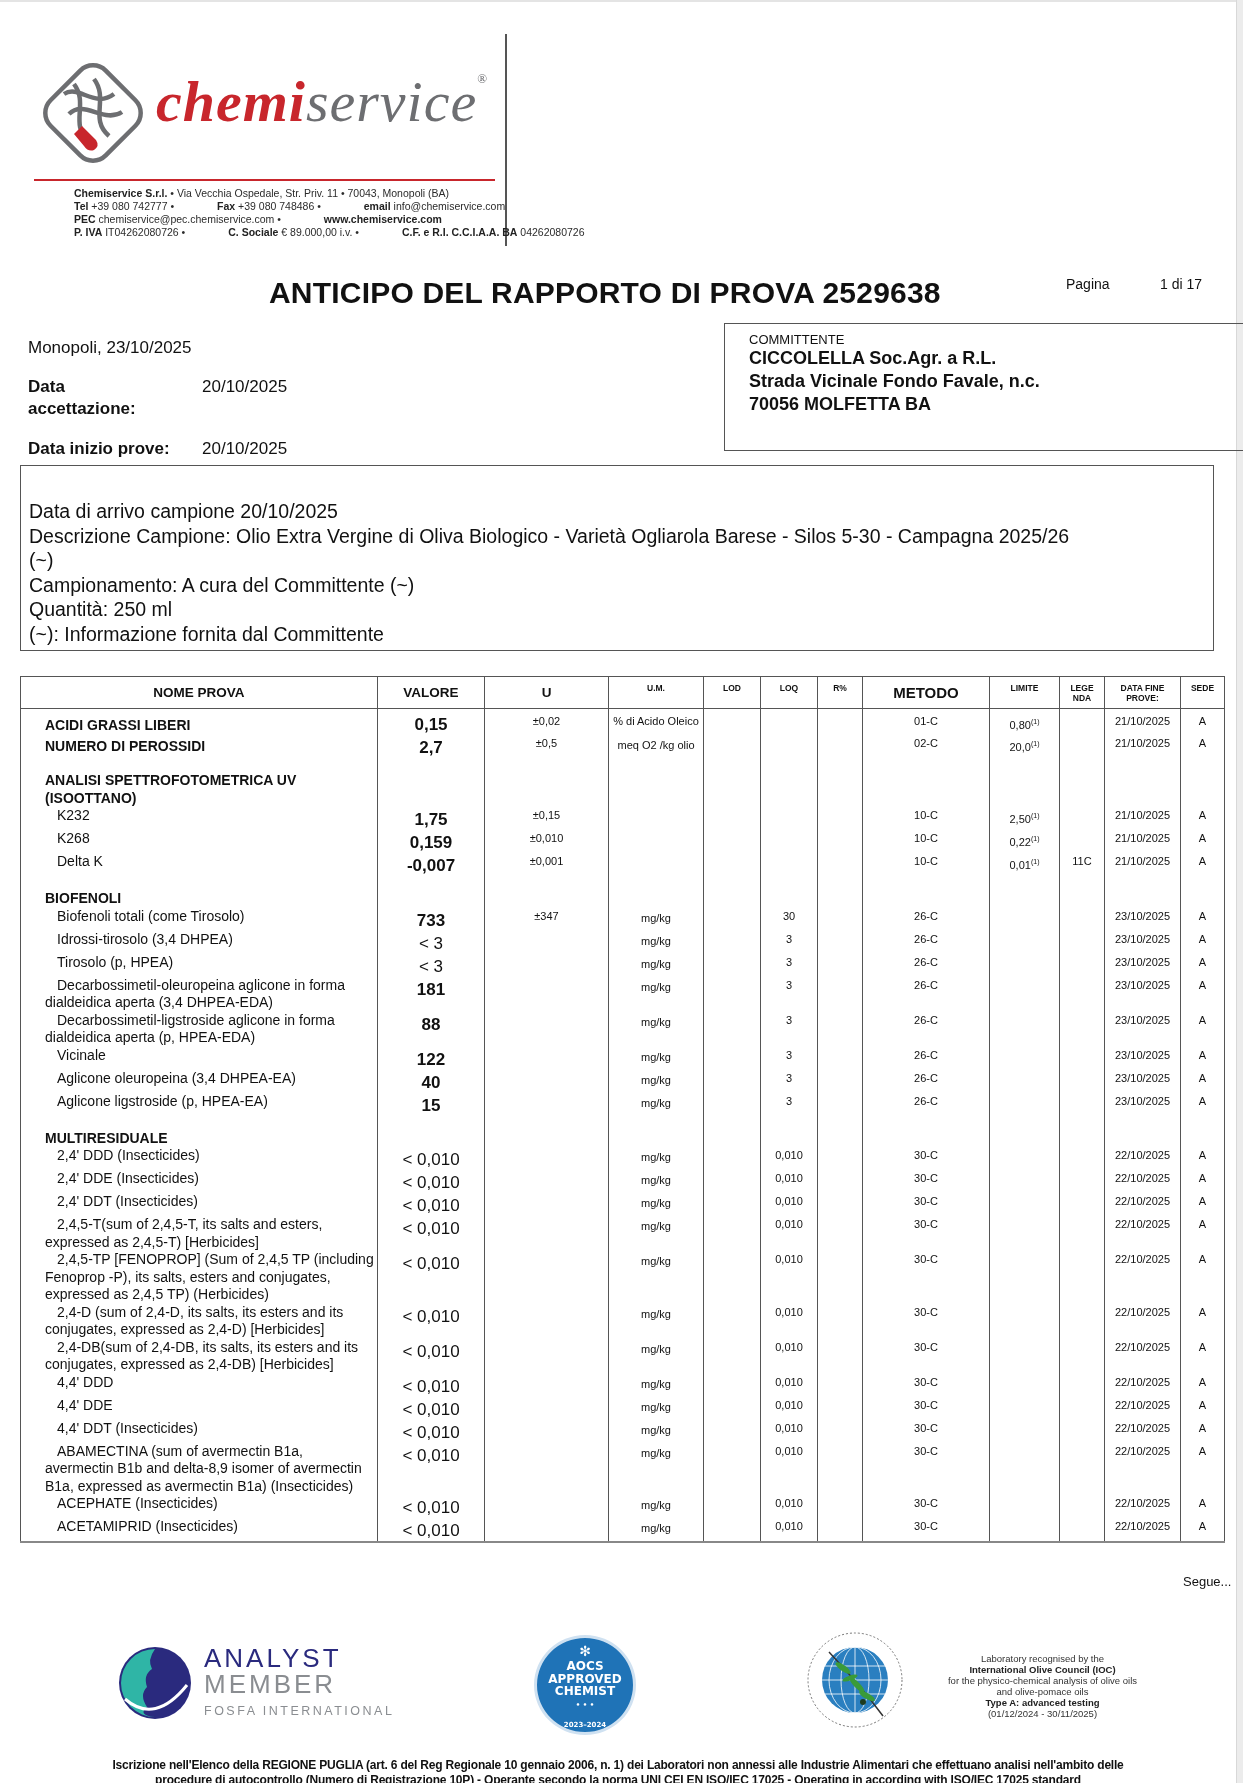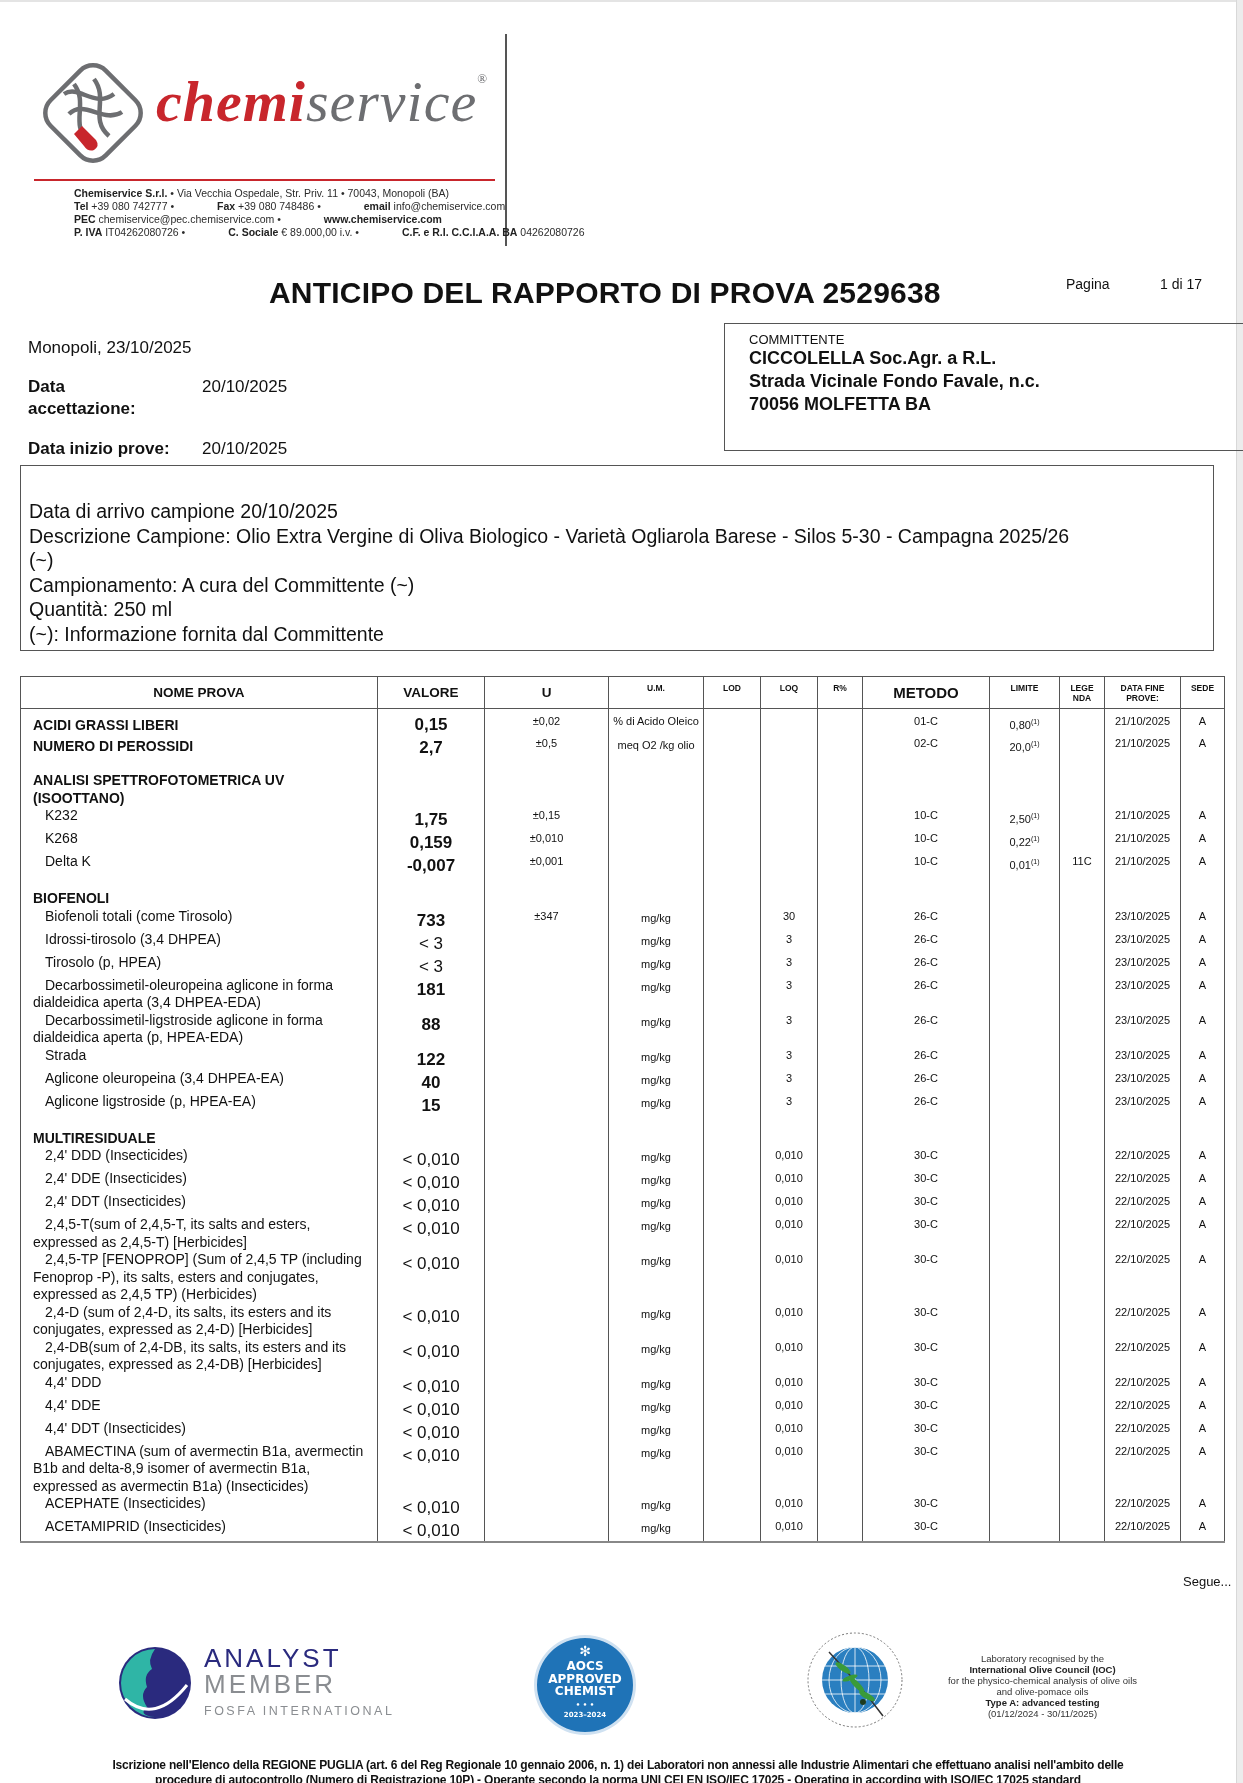--- a/index.html
+++ b/index.html
@@ -41,21 +41,21 @@
   .sample-line { font-size: 19.5px; line-height: 24.5px; white-space: nowrap; }
 
   
   .results { position: absolute; left: 20px; top: 676px; width: 1194px; border-collapse: collapse; table-layout: fixed; }
   .results th { border: 1.5px solid #555; font-size: 10px; font-weight: bold; height: 32px; vertical-align: middle; text-align: center; padding: 0 2px; }
   .results th.big { font-size: 13.5px; }
   .results th.xl { font-size: 15px; }
   .results th.small { font-size: 8.5px; line-height: 10px; vertical-align: top; padding-top: 6px; }
   .results td { border-left: 1.5px solid #555; border-right: 1.5px solid #555; font-size: 11px; vertical-align: top; padding: 0 2px; }
   .results tbody tr:last-child td { border-bottom: 2px solid #888; }
-  .results td.name { font-size: 14px; padding-left: 12px; line-height: 17.5px; }
+  .results td.name { font-size: 14px; padding-left: 24px; line-height: 17.5px; }
   .results td.name.indent { text-indent: 12px; }
   .results td.name.hdr { font-weight: bold; }
   .results td.val { font-size: 17px; text-align: center; line-height: 20px; padding-top: 3px; }
   .results td.val.bold { font-weight: bold; margin-top: 31px; }
   .results td.c { text-align: center; padding-top: 2px; line-height: 13px; }
   .results td.um { text-align: center; font-size: 11px; line-height: 13px; padding-top: 4px; }
   .results sup { font-size: 7px; }
 
   .segue { left: 1183px; top: 1574px; font-size: 13px; }
 
@@ -322,21 +322,21 @@
         <td class="c"></td>
         <td class="c">3</td>
         <td class="c"></td>
         <td class="c">26-C</td>
         <td class="c"></td>
         <td class="c"></td>
         <td class="c">23/10/2025</td>
         <td class="c">A</td>
       </tr>
       <tr>
-        <td class="name indent">Strada</td>
+        <td class="name indent">Vicinale</td>
         <td class="val bold">122</td>
         <td class="c"></td>
         <td class="um">mg/kg</td>
         <td class="c"></td>
         <td class="c">3</td>
         <td class="c"></td>
         <td class="c">26-C</td>
         <td class="c"></td>
         <td class="c"></td>
         <td class="c">23/10/2025</td>
@@ -582,21 +582,21 @@
   <div class="fosfa-analyst">ANALYST</div>
   <div class="fosfa-member">MEMBER</div>
   <div class="fosfa-intl">FOSFA INTERNATIONAL</div>
 </div>
 <div class="abs aocs">
   <div style="font-size:14px; line-height:18px; margin-top:4px;">✻</div>
   <div class="l">AOCS</div>
   <div class="l">APPROVED</div>
   <div class="l">CHEMIST</div>
   <div class="yr">• • •</div>
-  <div class="yr" style="margin-top:2px">2023–2024</div>
+  <div class="yr" style="margin-top:12px">2023–2024</div>
 </div>
 <div class="abs ioc-logo">
   <svg width="100" height="100" viewBox="0 0 100 100">
     <circle cx="50" cy="50" r="47" fill="none" stroke="#777" stroke-width="1" stroke-dasharray="2 2"></circle>
     <circle cx="50" cy="50" r="33" fill="#2a7fc0"></circle>
     <g stroke="#ffffff" stroke-width="0.8" fill="none">
       <ellipse cx="50" cy="50" rx="14" ry="33"></ellipse>
         <ellipse cx="50" cy="50" rx="26" ry="33"></ellipse>
       <line x1="17" y1="50" x2="83" y2="50"></line>
         <line x1="20" y1="36" x2="80" y2="36"></line>

